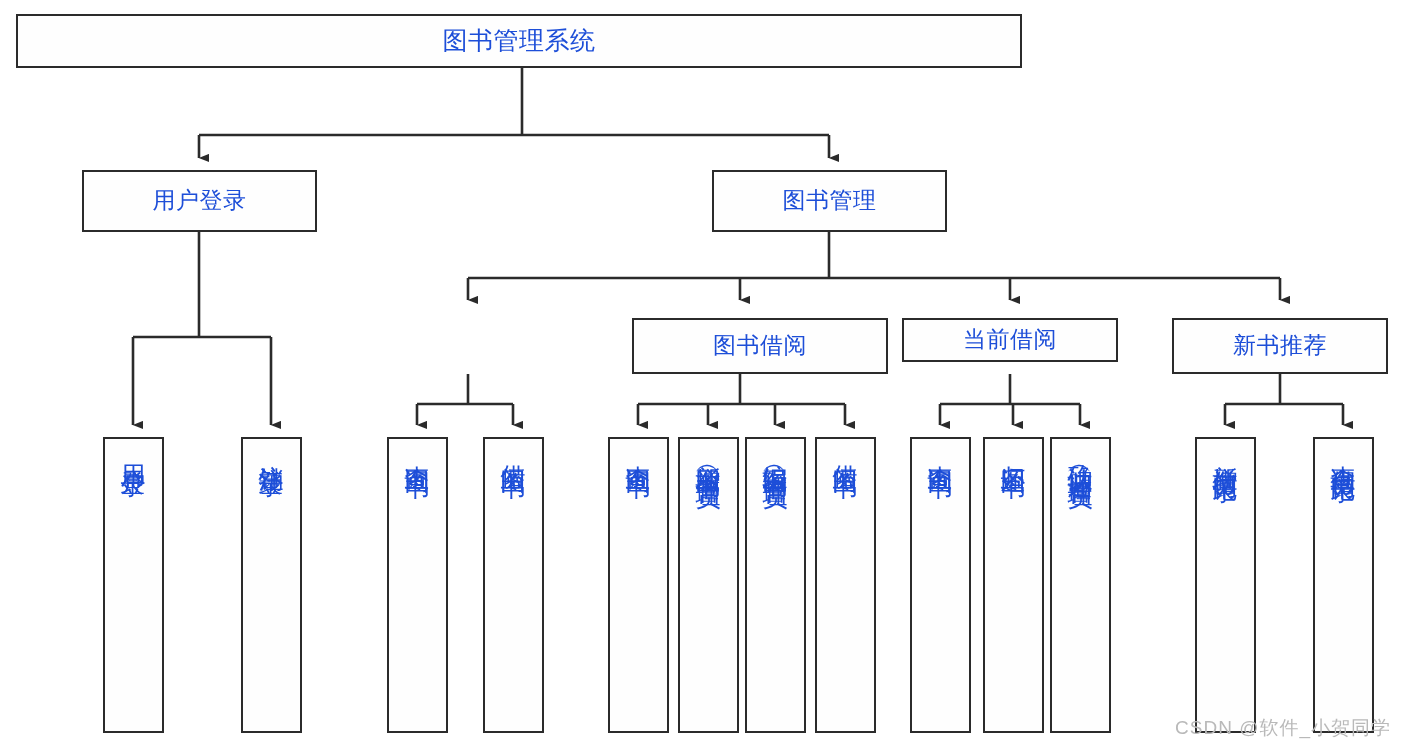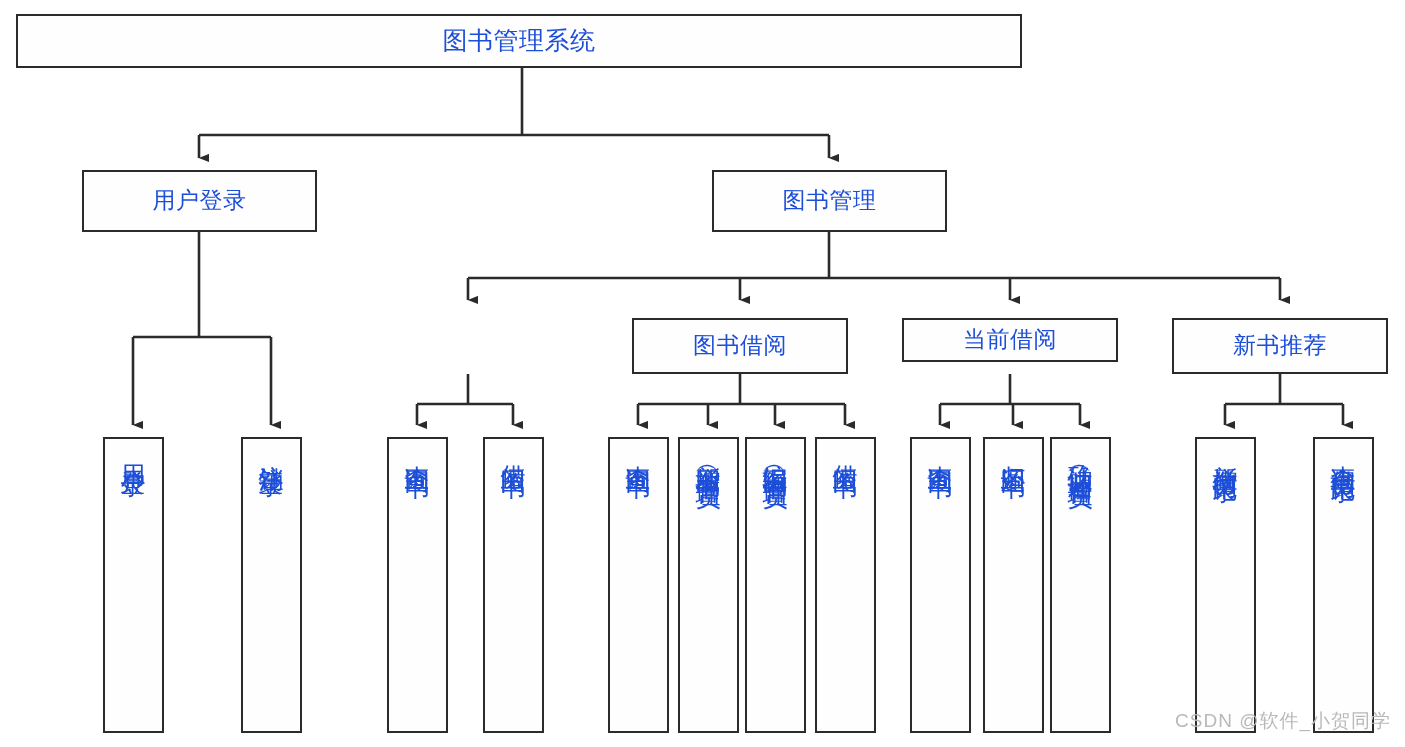--- a/index.html
+++ b/index.html
@@ -61,21 +61,21 @@
     writing-mode: vertical-rl;
     text-orientation: upright;
     font-size: 25px;
     line-height: 1.12;
     letter-spacing: 3px;
     white-space: pre-wrap;
   }
   #watermark {
     position: absolute;
     right: 14px;
-    bottom: 13px;
+    bottom: 6px;
     font-size: 19px;
     color: #b9b9b9;
     letter-spacing: 1px;
     z-index: 5;
     white-space: nowrap;
     font-family: "Liberation Sans", "DejaVu Sans", sans-serif;
   }
 </style>
 </head>
 <body>
@@ -138,21 +138,21 @@
 
   <div class="node branch" style="left:82px; top:170px; width:235px; height:62px;">
     <span class="node-label">用户登录</span>
   </div>
 
   <div class="node branch" style="left:712px; top:170px; width:235px; height:62px;">
     <span class="node-label">图书管理</span>
   </div>
 
 
-  <div class="node branch" style="left:632px; top:318px; width:216px; height:56px;">
+  <div class="node branch" style="left:632px; top:318px; width:256px; height:56px;">
     <span class="node-label">图书借阅</span>
   </div>
 
   <div class="node branch" style="left:902px; top:318px; width:216px; height:44px;">
     <span class="node-label">当前借阅</span>
   </div>
 
   <div class="node branch" style="left:1172px; top:318px; width:216px; height:56px;">
     <span class="node-label">新书推荐</span>
   </div>

